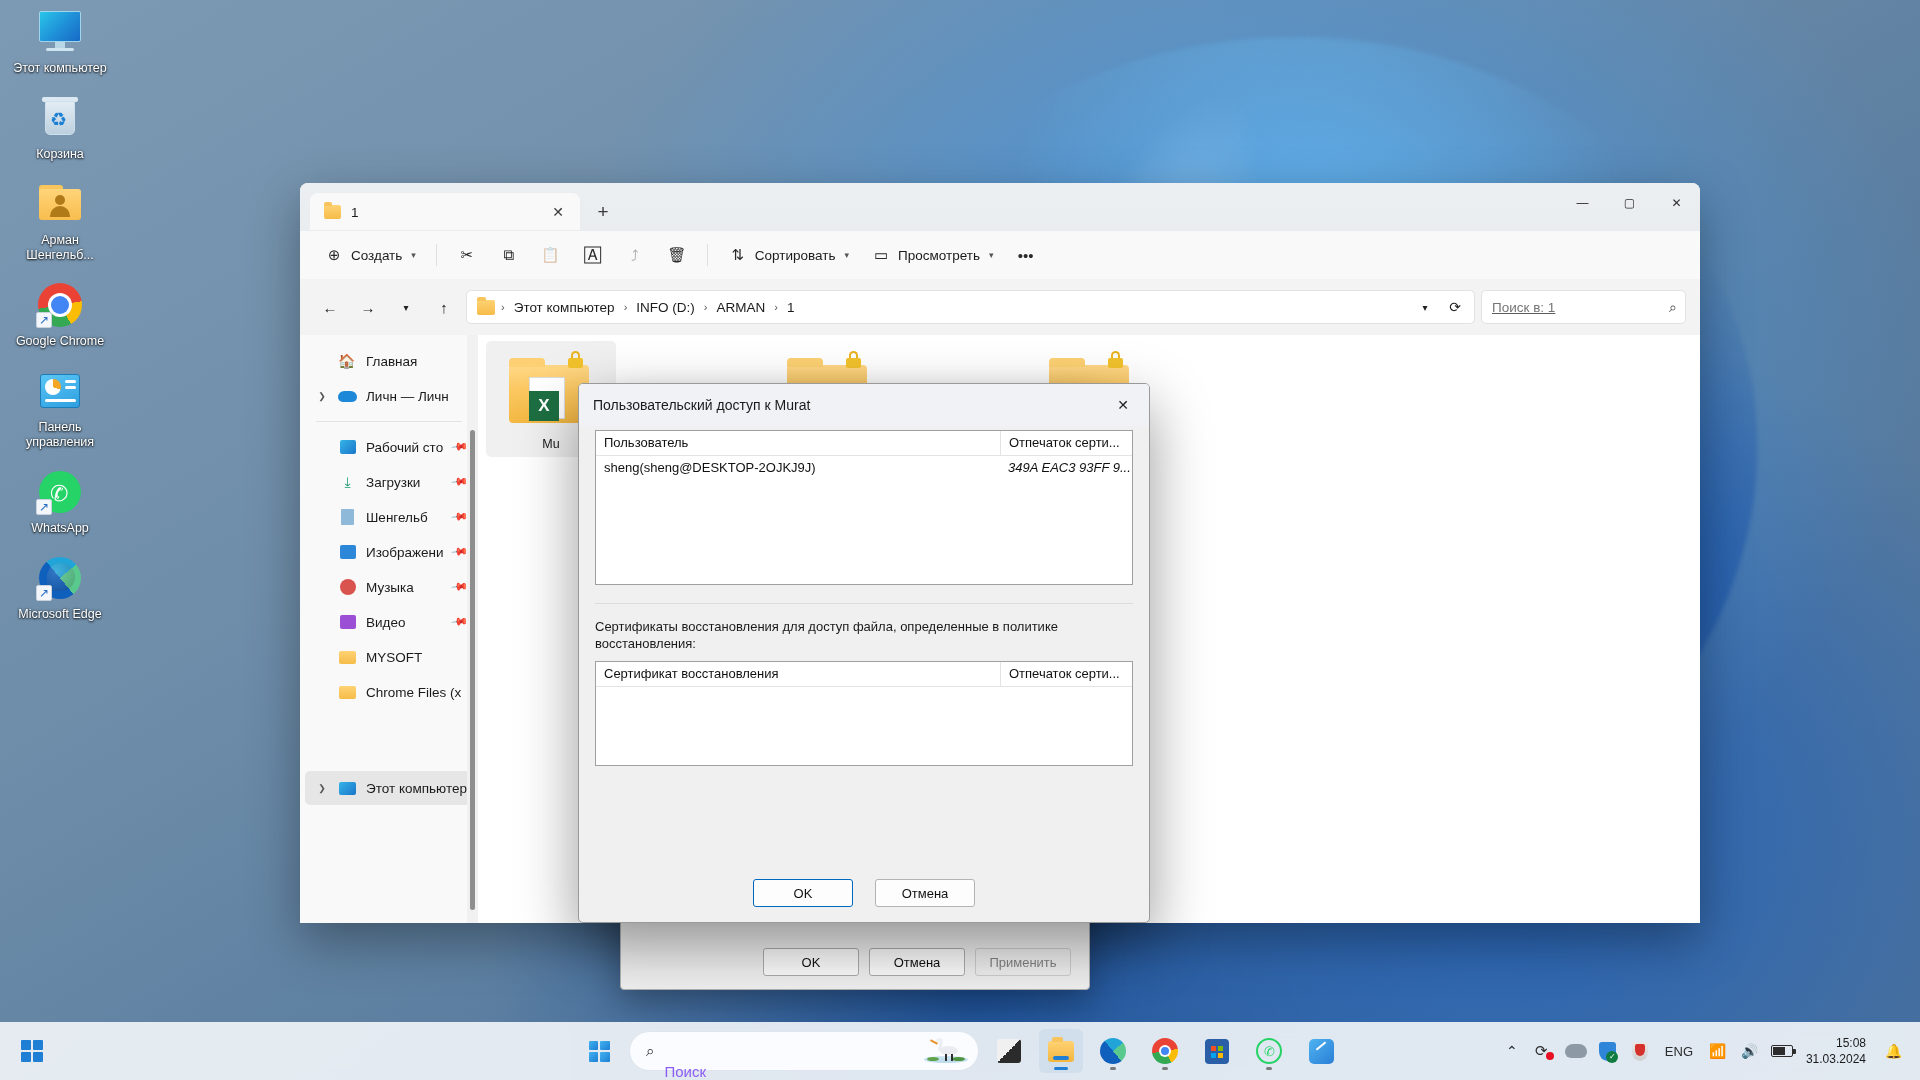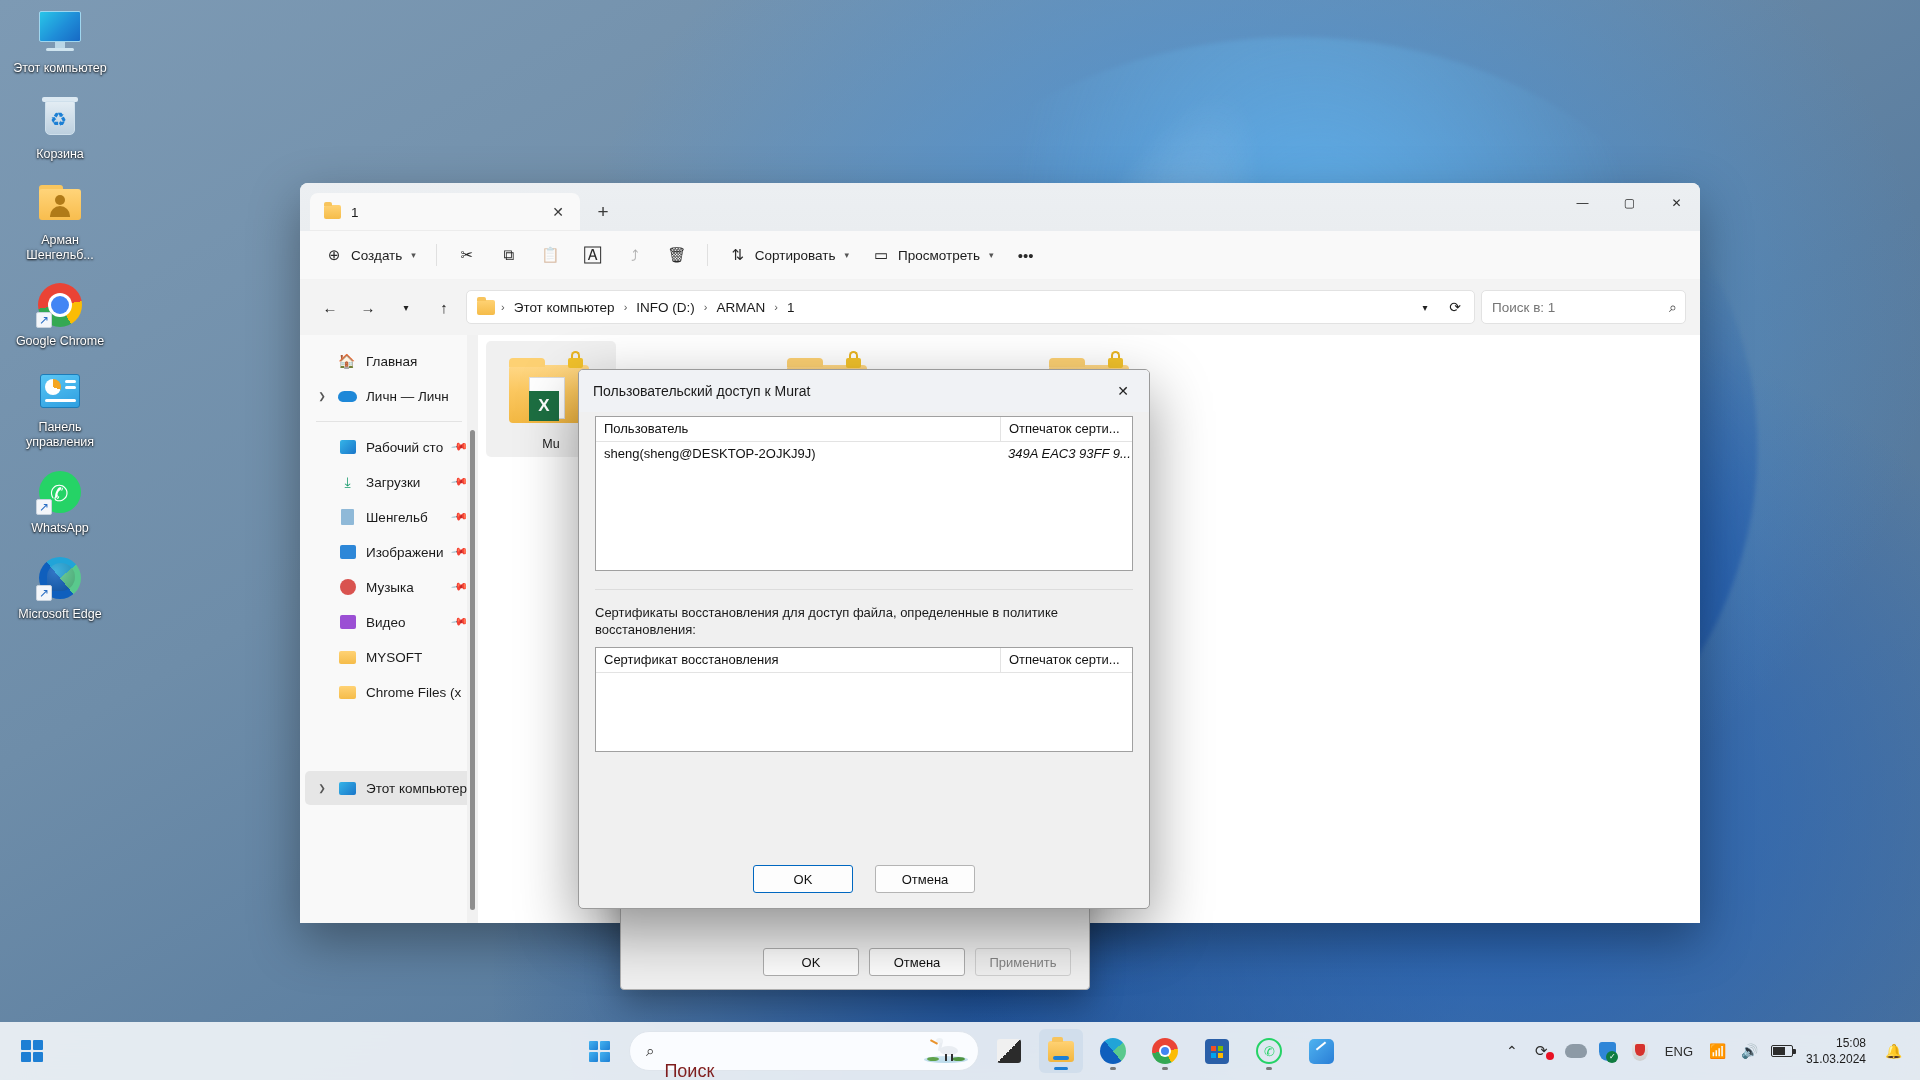--- a/index.html
+++ b/index.html
@@ -140,21 +140,21 @@
   .crumbbox { flex:1; height:34px; background:#fff; border:1px solid #e2e2e2; border-radius:5px;
     display:flex; align-items:center; padding: 0 6px 0 10px; gap:4px; }
   .crumb { font-size:13.5px; color:#1b1b1b; padding: 3px 5px; border-radius:3px; }
   .crumb-sep { font-size:11px; color:#555; }
   .crumb-ico { width:18px; height:15px; background:linear-gradient(180deg,#ffd274,#f5bc49); border-radius:2px; position:relative; margin-right:2px; }
   .crumb-ico::before { content:""; position:absolute; left:0; top:-3px; width:9px; height:4px; background:#f7c45d; border-radius:2px 2px 0 0; }
   .crumbbox .spacer { flex:1; }
   .searchbox { width: 205px; height:34px; background:#fff; border:1px solid #e2e2e2; border-radius:5px;
     display:flex; align-items:center; padding: 0 10px; }
   .searchbox input { flex:1; border:0; outline:0; font-size:13.5px; color:#5d5d5d; background:transparent;
-    font-family:"Liberation Sans", sans-serif; }
+    font-family:"Liberation Sans", sans-serif;text-decoration:underline; }
 
   .body-area { display:flex; height: calc(100% - 48px - 48px - 56px); background:#fff; position:relative; }
   .sidebar { width: 178px; background:#f9f9f9; padding-top: 8px; position:relative; overflow:hidden; }
   .nav-item { height:34px; display:flex; align-items:center; gap:9px; padding-left: 10px; padding-right:6px;
     font-size:13.5px; color:#1b1b1b; border-radius:5px; margin: 1px 5px; white-space:nowrap; }
   .nav-item.selected { background:#e6e6e6; }
   .nav-arrow { width:14px; font-size:9px; color:#555; text-align:center; }
   .nav-ico { width:19px; height:19px; display:flex; align-items:center; justify-content:center; font-size:14px; }
   .nav-label { flex:1; overflow:hidden; }
   .pin { font-size:11px; color:#8c8c8c; transform: rotate(40deg); }
@@ -186,21 +186,21 @@
     overflow: hidden;
   }
   #props-dialog .pbuttons { position:absolute; left:0; right:0; bottom:0; height: 54px;
     display:flex; align-items:center; justify-content:flex-end; gap:10px; padding-right: 18px; }
   .win-btn { min-width:96px; height:28px; background:#fdfdfd; border:1px solid #adadad; border-radius:3px;
     font-size:13px; color:#111; display:flex; align-items:center; justify-content:center; }
   .win-btn.dis { color:#838383; background:#f0f0f0; border-color:#cfcfcf; }
 
   
   #access-dialog {
-    position:absolute; left: 578px; top: 369px; width: 572px; height: 540px;
+    position:absolute; left: 578px; top: 383px; width: 572px; height: 540px;
     background: #f0f0f0; border: 1px solid #9a9a9a; border-radius: 5px;
     box-shadow: 0 22px 60px rgba(0,0,0,0.40);
     overflow: hidden;
     font-family: "Liberation Sans", sans-serif;
   }
   .ad-title { height: 42px; background:#f0f2f5; display:flex; align-items:center; padding: 0 4px 0 14px; }
   .ad-title .t { flex:1; font-size:14px; color:#1a1a1a; }
   .ad-title .x { width:44px; height:40px; display:flex; align-items:center; justify-content:center; font-size:14px; color:#222; }
   .ad-body { padding: 4px 16px 0 16px; }
   .ad-label { font-size:13px; color:#1a1a1a; margin: 6px 0 9px 0; line-height:17px; }
@@ -230,21 +230,21 @@
   .tb-left { position:absolute; left: 10px; width: 44px; height:44px; display:flex; align-items:center; justify-content:center; }
   .wv-grid { width:22px; height:22px; display:grid; grid-template-columns:1fr 1fr; grid-template-rows:1fr 1fr; gap:2px; }
   .wv-grid i { background:#1e7fd4; border-radius:1px; display:block; }
   .tb-center { margin: 0 auto; display:flex; align-items:center; gap: 8px; }
   .start-btn { width:44px; height:44px; display:flex; align-items:center; justify-content:center; }
   .start-logo { width:21px; height:21px; display:grid; grid-template-columns:1fr 1fr; grid-template-rows:1fr 1fr; gap:2.5px; }
   .start-logo i { display:block; background:linear-gradient(135deg,#43b2f0,#1d7fd4); border-radius:1px; }
   .search-pill { width: 350px; height:40px; background:#fafcff; border:1px solid #dfe5ec; border-radius:20px;
     display:flex; align-items:center; padding: 0 10px 0 16px; gap: 10px; }
   .search-pill .mag { font-size:15px; color:#333; }
-  .search-pill .ph { flex:1; font-size:18px; color:#7f1d1d;margin-top:40px; }
+  .search-pill .ph { flex:1; font-size:15px; color:#8b5cf6;margin-top:40px; }
   .search-pill .bird { width:44px; height:26px; position:relative; }
   .bird .water { position:absolute; left:0; bottom:1px; width:44px; height:7px;
     background: linear-gradient(180deg,#cfe6f2,#b8d9ea); border-radius:50%; }
   .bird .grass1 { position:absolute; left:3px; bottom:3px; width:12px; height:4px; background:#5ea24a; border-radius:50%; }
   .bird .grass2 { position:absolute; right:3px; bottom:3px; width:13px; height:4px; background:#4f9440; border-radius:50%; }
   .bird .bd { position:absolute; left:16px; top:8px; width:18px; height:9px; background:#e9edf2; border-radius:50% 60% 50% 50%; }
   .bird .nk { position:absolute; left:15px; top:2px; width:3px; height:11px; background:#e9edf2; transform: rotate(12deg); }
   .bird .hd { position:absolute; left:12px; top:0px; width:7px; height:5px; background:#eef2f6; border-radius:50%; }
   .bird .bk { position:absolute; left:6px; top:3px; width:8px; height:2px; background:#e9922c; transform: rotate(28deg); }
   .bird .lg1 { position:absolute; left:21px; top:16px; width:1.6px; height:7px; background:#2f2f2f; }

